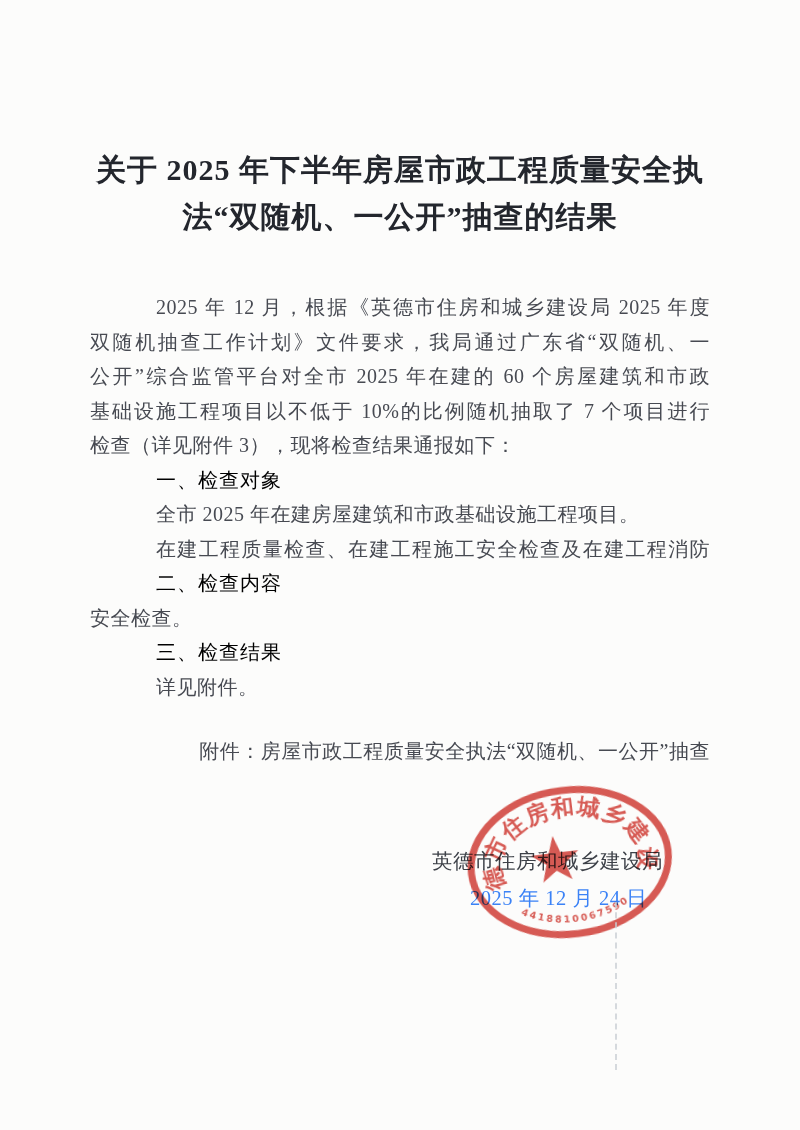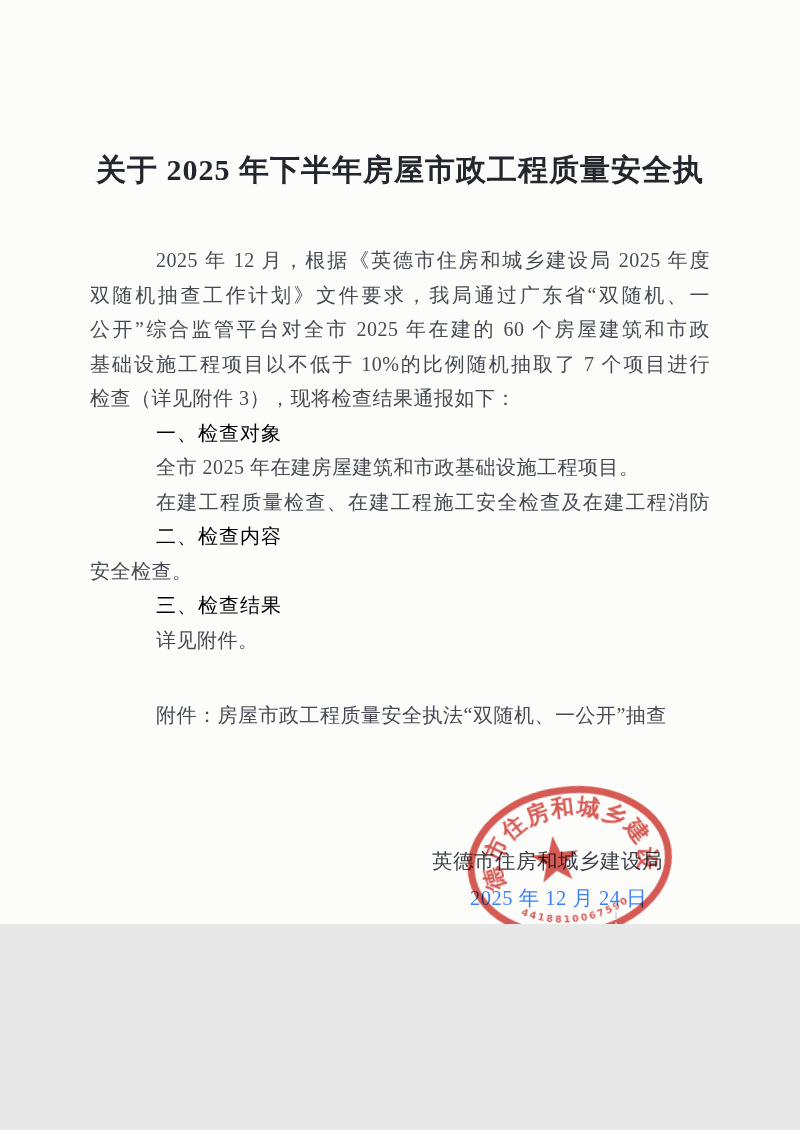--- a/index.html
+++ b/index.html
@@ -1,18 +1,18 @@
 <!DOCTYPE html>
 <html><head>
 <meta charset="utf-8">
 <style>
   html,body{margin:0;padding:0;background:#e8e8e8;}
   .page{
     position:relative;
-    width:800px;height:924px;
+    width:800px;height:1130px;
     margin:0 auto;
     background:#fcfcfb;
     overflow:hidden;
     font-family:"Liberation Serif","DejaVu Serif",serif;
     color:#474a52;
   }
   
   .title-block{
     padding-top:146px;
     text-align:center;
@@ -41,21 +41,21 @@
     text-align:justify;
     text-align-last:justify;
   }
   .heading{
     font-family:"Liberation Sans","DejaVu Sans",sans-serif;
     font-weight:normal;
     color:#000000;
     letter-spacing:1px;
   }
   
-  .attach-block{margin-top:41px;}
+  .attach-block{margin-top:30px;text-align:right;}
   .att1{padding-left:66px;}
   .att2{padding-left:131px;}
   
   .sig-agency{
     position:absolute;top:847px;left:432px;
     font-size:20.5px;letter-spacing:0.5px;color:#3d4148;
     white-space:nowrap;
   }
   .sig-date{
     position:absolute;top:884px;left:470px;
@@ -86,20 +86,21 @@
     border-left:2px dashed #c9ced3;opacity:.75;
   }
 </style>
 </head>
 <body>
 
 <div class="page">
 
   <div class="title-block">
     <div>关于 2025 年下半年房屋市政工程质量安全执</div>
+    <div>法“双随机、一公开”抽查的结果</div>
   </div>
 
   <div class="body-block">
     <div class="line ind fill">2025 年 12 月，根据《英德市住房和城乡建设局 2025 年度</div>
     <div class="line fill">双随机抽查工作计划》文件要求，我局通过广东省“双随机、一</div>
     <div class="line fill">公开”综合监管平台对全市 2025 年在建的 60 个房屋建筑和市政</div>
     <div class="line fill">基础设施工程项目以不低于 10%的比例随机抽取了 7 个项目进行</div>
     <div class="line">检查（详见附件 3），现将检查结果通报如下：</div>
     <div class="line ind heading">一、检查对象</div>
     <div class="line ind">全市 2025 年在建房屋建筑和市政基础设施工程项目。</div>

